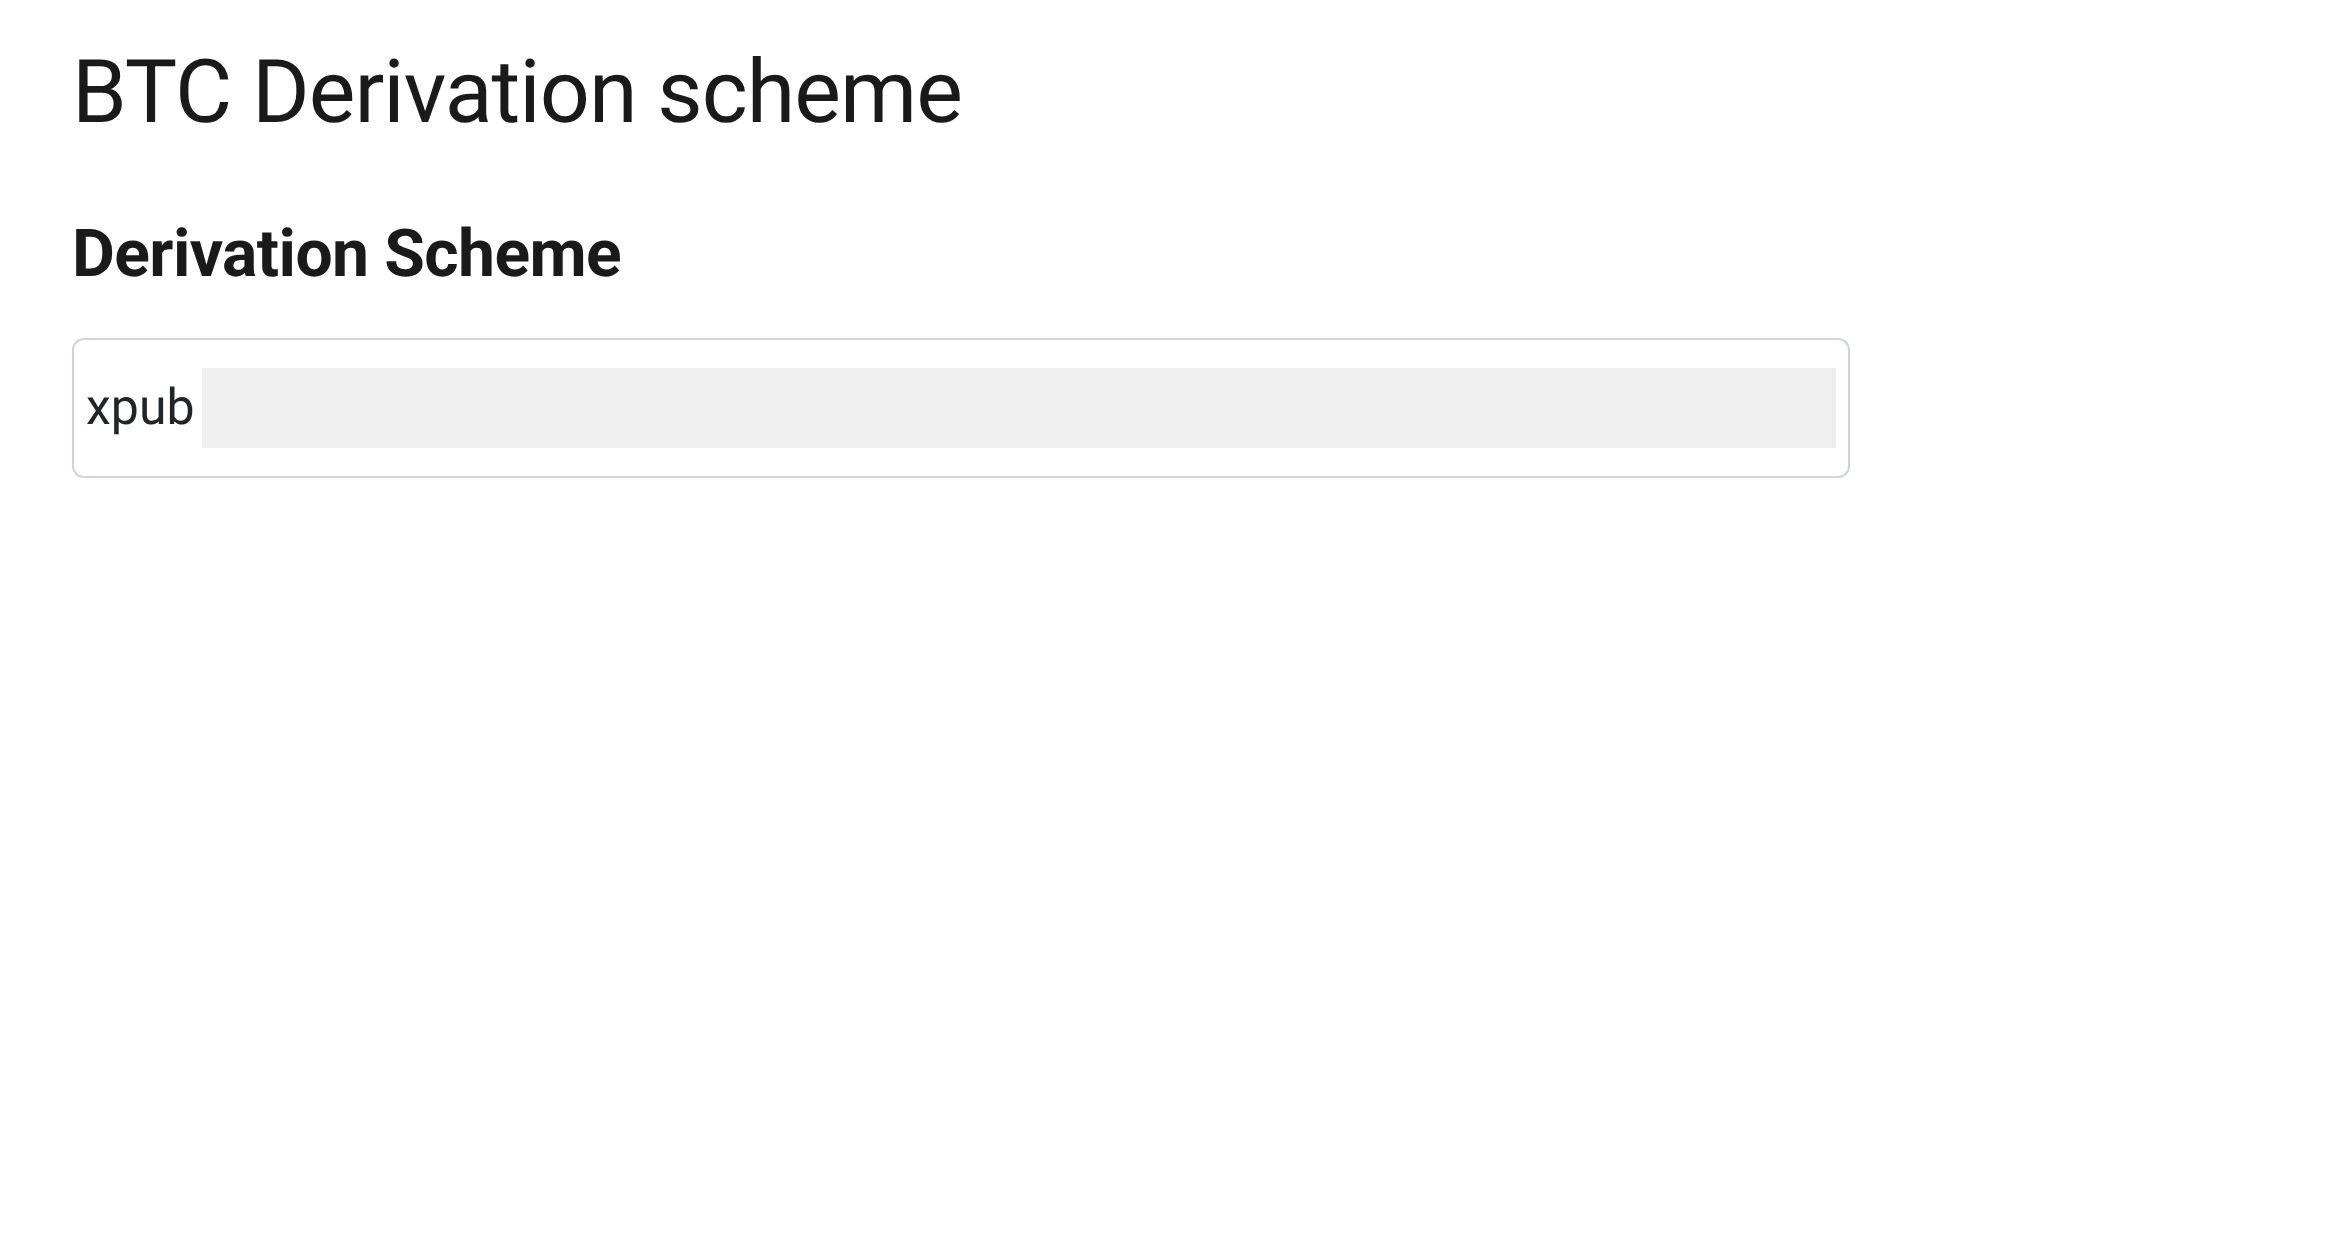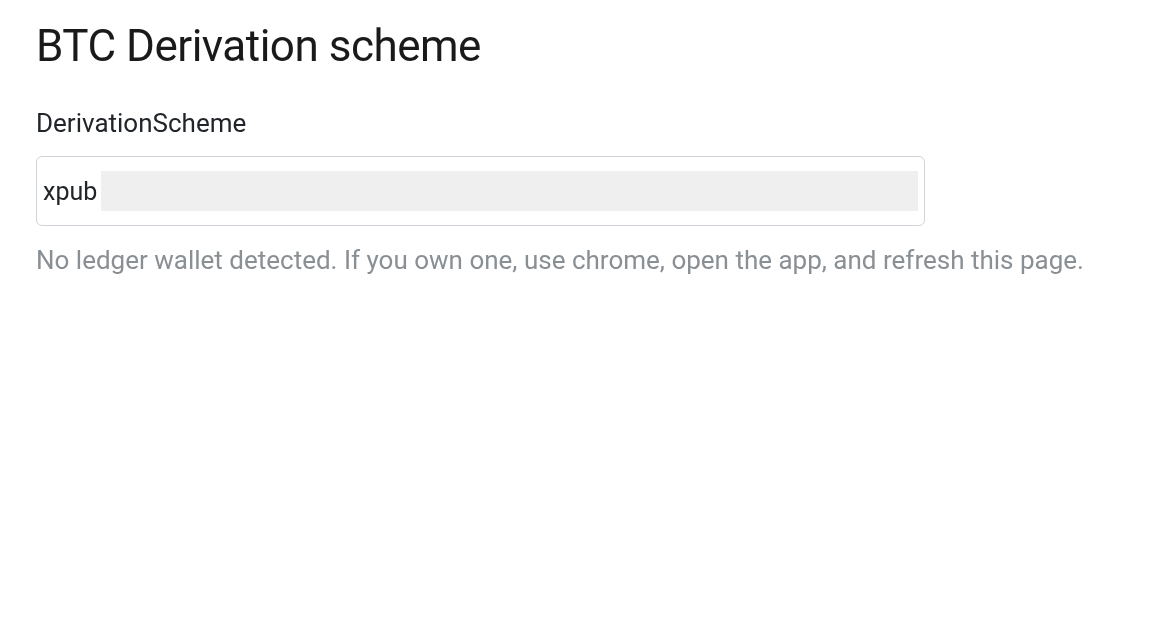--- a/index.html
+++ b/index.html
@@ -71,19 +71,18 @@
       line-height: 1.55;
       color: #8a8f94;
       max-width: 1060px;
     }
   </style>
 </head>
 <body>
 
 <div class="container">
   <h1>BTC Derivation scheme</h1>
-  <label class="form-label">DerivationScheme</label>
+  <h2>Derivation Scheme</h2>
   <div class="input-wrapper">
     <span class="input-text">xpub</span>
     <div class="redacted-bar"></div>
   </div>
-  <p class="hint">No ledger wallet detected. If you own one, use chrome, open the app, and refresh this page.</p>
 </div>
 
 </body></html>

